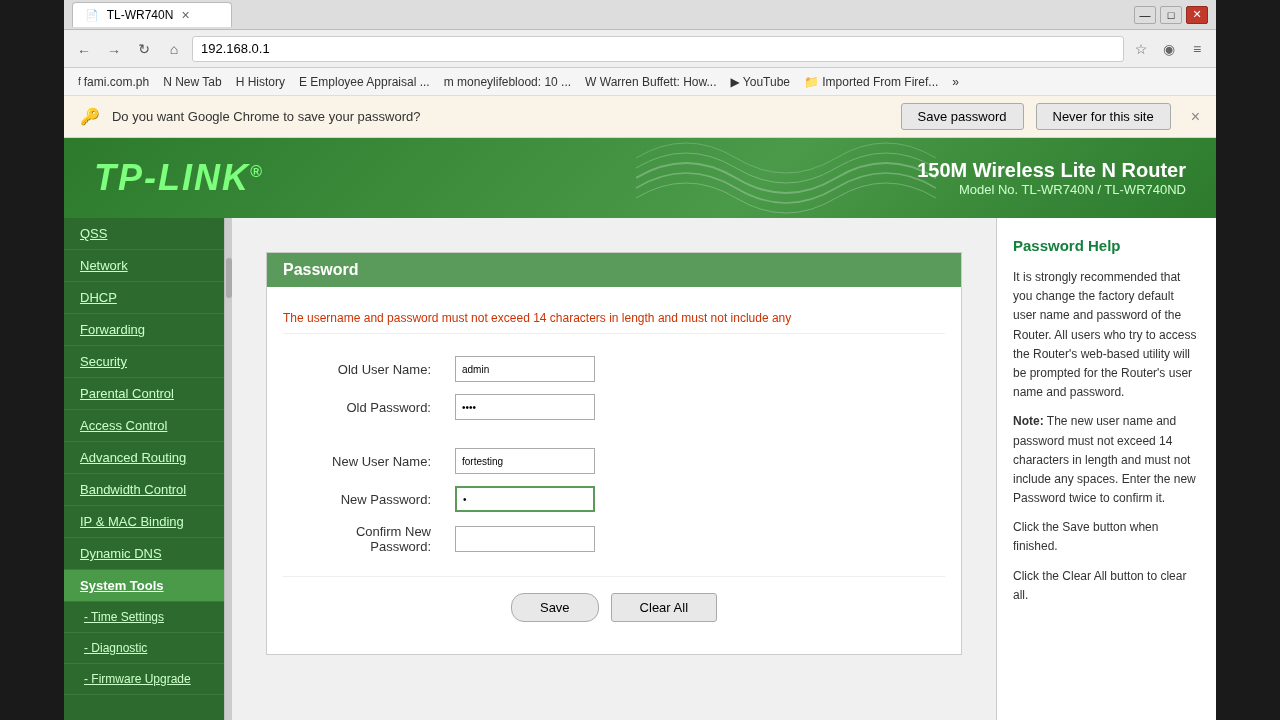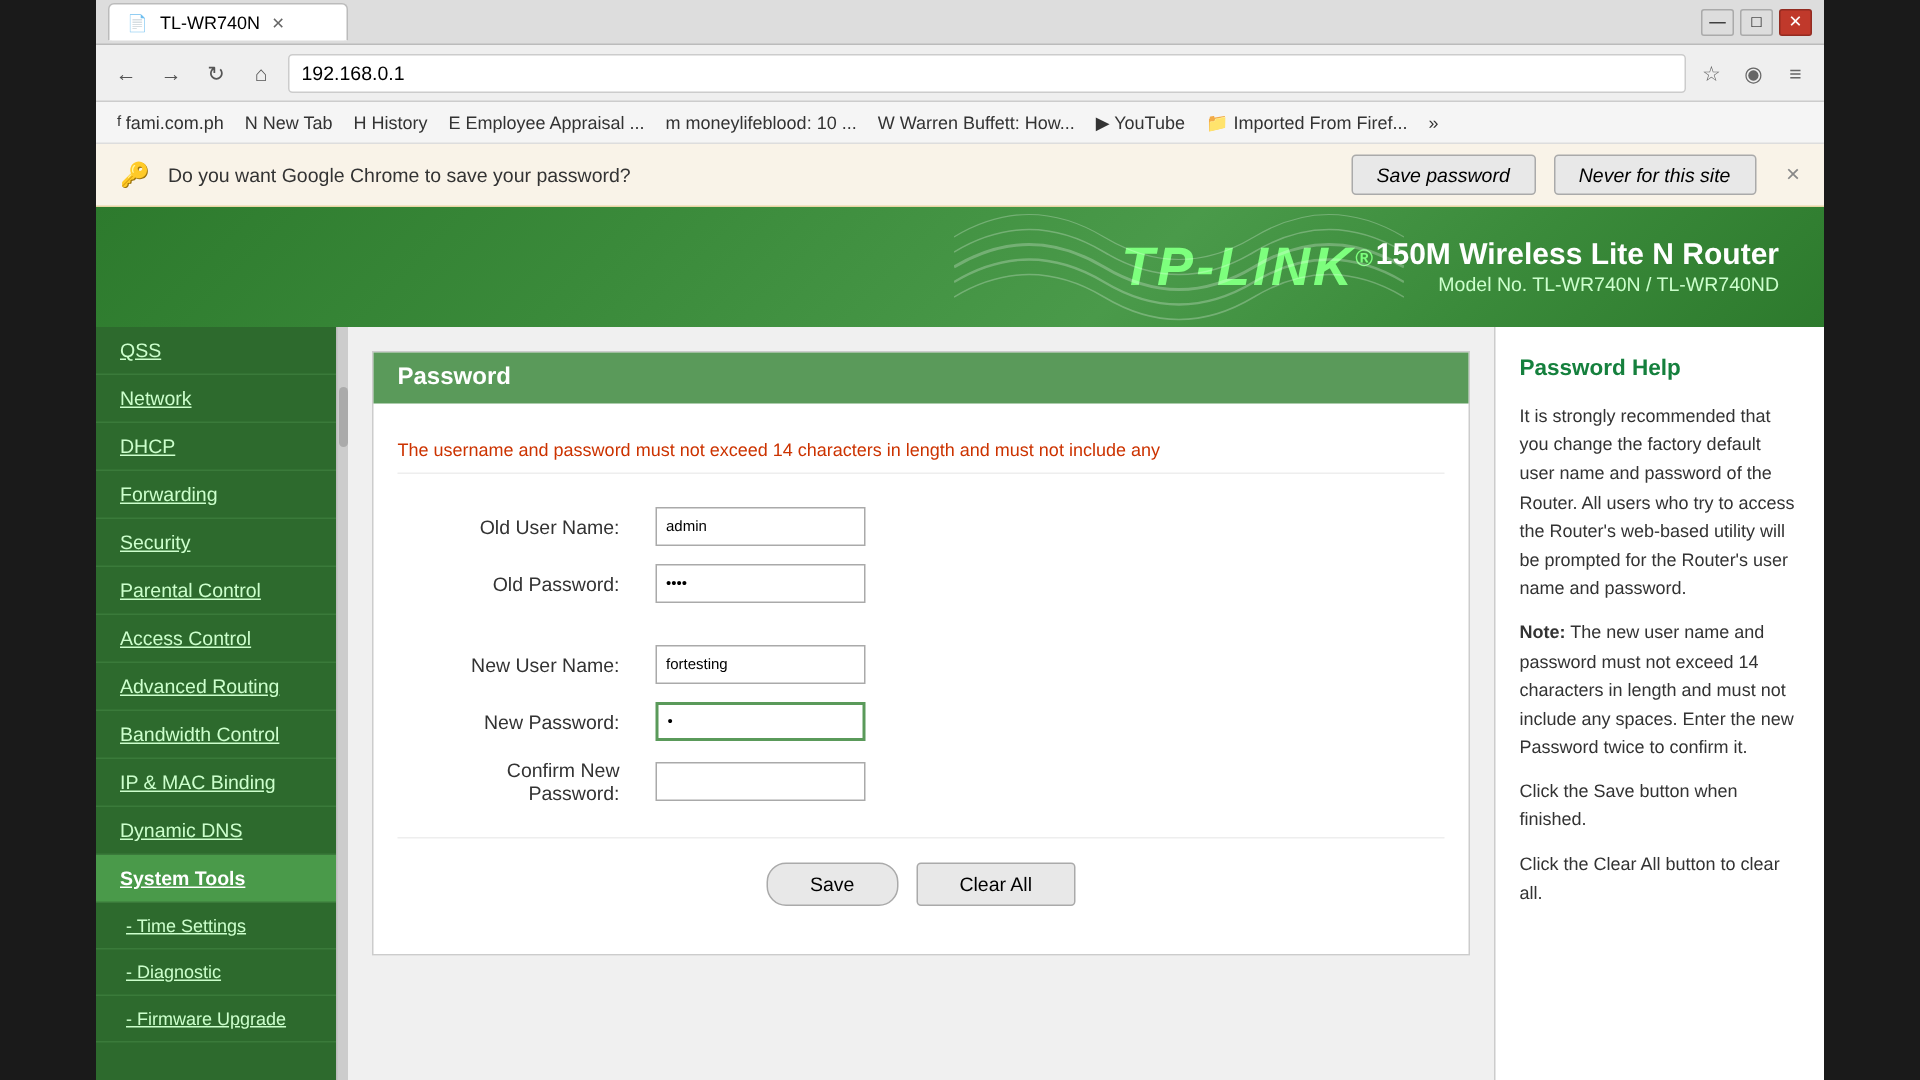--- a/index.html
+++ b/index.html
@@ -19,46 +19,46 @@
     .toolbar-icon { width: 22px; height: 22px; display: flex; align-items: center; justify-content: center; cursor: pointer; color: #666; font-size: 14px; }
 
     .bookmarks-bar { background: #f5f5f5; height: 28px; display: flex; align-items: center; padding: 0 8px; gap: 2px; border-bottom: 1px solid #ddd; font-size: 12px; overflow: hidden; }
     .bookmark-item { display: flex; align-items: center; gap: 3px; padding: 2px 6px; border-radius: 3px; cursor: pointer; white-space: nowrap; color: #333; }
     .bookmark-favicon { font-size: 10px; }
 
     
     .password-bar { background: #f9f3e8; border-bottom: 1px solid #e8d5a3; height: 42px; display: flex; align-items: center; padding: 0 16px; gap: 12px; }
     .password-bar-icon { font-size: 16px; color: #888; }
     .password-bar-text { flex: 1; font-size: 13px; color: #333; }
-    .password-bar-btn { padding: 5px 16px; border-radius: 3px; font-size: 13px; cursor: pointer; border: 1px solid #aaa; background: #e8e8e8; font-style: italic; }
+    .password-bar-btn { padding: 5px 16px; border-radius: 3px; font-size: 13px; cursor: pointer; border: 1px solid #aaa; background: #e8e8e8; }
     .password-bar-close { margin-left: 8px; cursor: pointer; font-size: 16px; color: #888; background: none; border: none; }
 
     
     .page-content { display: flex; flex-direction: column; height: calc(720px - 30px - 38px - 28px - 42px); }
 
     
-    .tplink-header { background: linear-gradient(135deg, #2d7a2d 0%, #3a8a3a 30%, #4a9a4a 60%, #3a8a3a 80%, #2d7a2d 100%); height: 80px; display: flex; align-items: center; padding: 0 30px; justify-content: flex-end; position: relative; overflow: hidden; }
+    .tplink-header { background: linear-gradient(135deg, #2d7a2d 0%, #3a8a3a 30%, #4a9a4a 60%, #3a8a3a 80%, #2d7a2d 100%); height: 80px; display: flex; align-items: center; padding: 0 30px; justify-content: space-between; position: relative; overflow: hidden; }
     .tplink-logo { color: white; font-size: 36px; font-weight: bold; font-style: italic; letter-spacing: 2px; }
     .tplink-logo span { color: #7dff7d; }
     .tplink-model { text-align: right; color: white; }
     .tplink-model .model-name { font-size: 20px; font-weight: bold; }
     .tplink-model .model-num { font-size: 13px; color: #cfc; }
 
     
     .main-layout { display: flex; flex: 1; overflow: hidden; }
 
     
     .sidebar { width: 160px; background: #2d6a2d; overflow-y: auto; flex-shrink: 0; }
     .sidebar-item { padding: 8px 16px; color: #cfc; font-size: 13px; cursor: pointer; border-bottom: 1px solid #3a7a3a; text-decoration: underline; }
     .sidebar-item.active { background: #4a9a4a; color: white; font-weight: bold; }
     .sidebar-item.sub { padding-left: 20px; font-size: 12px; }
 
     
     .content-area { flex: 1; background: #f0f0f0; overflow-y: auto; }
-    .content-inner { padding: 16px; }
+    .content-inner { padding: 34px; }
     .page-section { background: white; border: 1px solid #ccc; }
     .section-header { background: #5a9a5a; color: white; font-size: 16px; font-weight: bold; padding: 8px 16px; }
     .section-body { padding: 16px; }
     .warning-text { color: #cc3300; font-size: 12px; margin-bottom: 16px; padding: 8px 0; border-bottom: 1px solid #eee; }
 
     .form-table { width: 100%; border-collapse: collapse; margin-bottom: 16px; }
     .form-table td { padding: 6px 12px; }
     .form-table .label { text-align: right; width: 160px; font-size: 13px; color: #333; }
     .form-input { width: 140px; height: 26px; border: 1px solid #aaa; padding: 2px 6px; font-size: 10px; }
     .form-spacer { height: 16px; }

